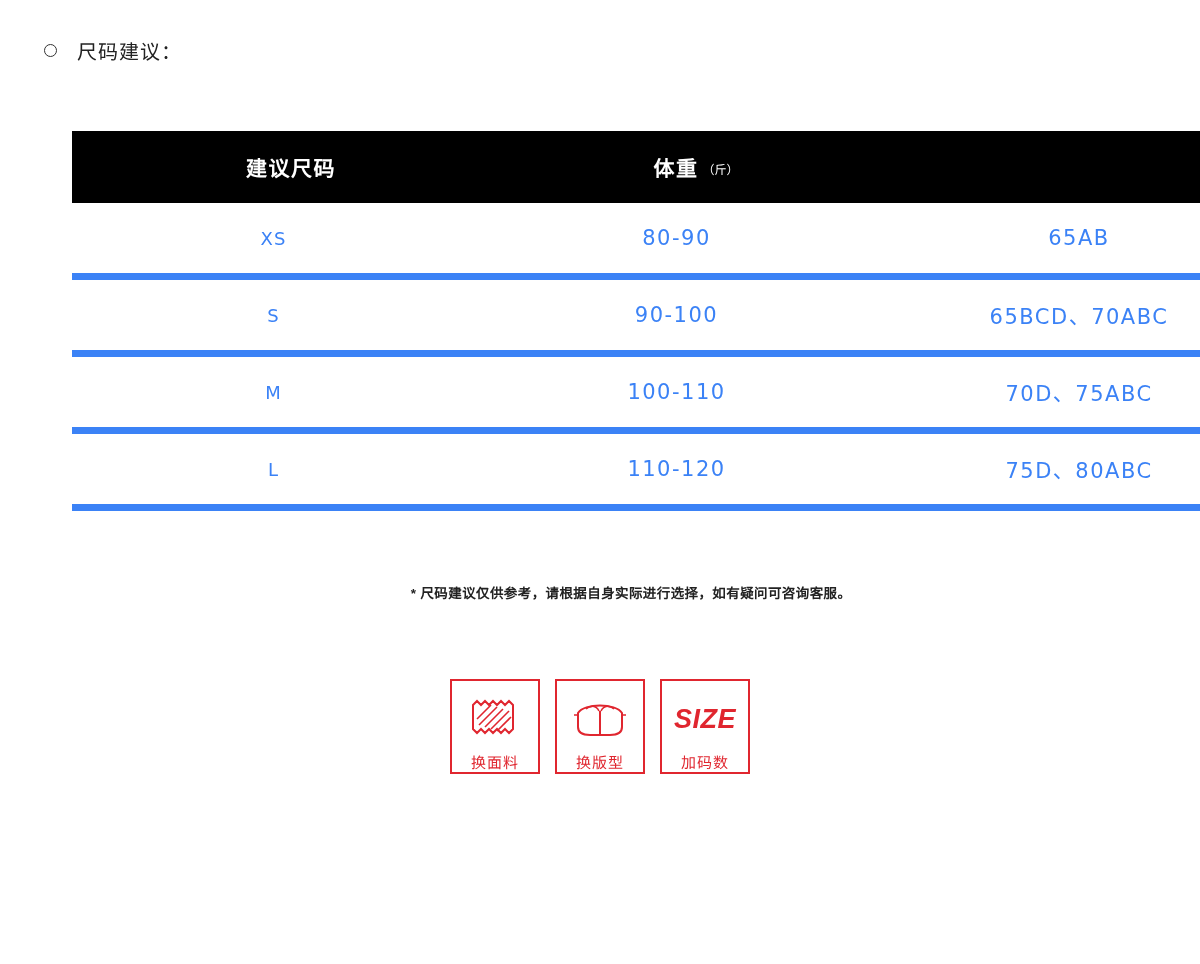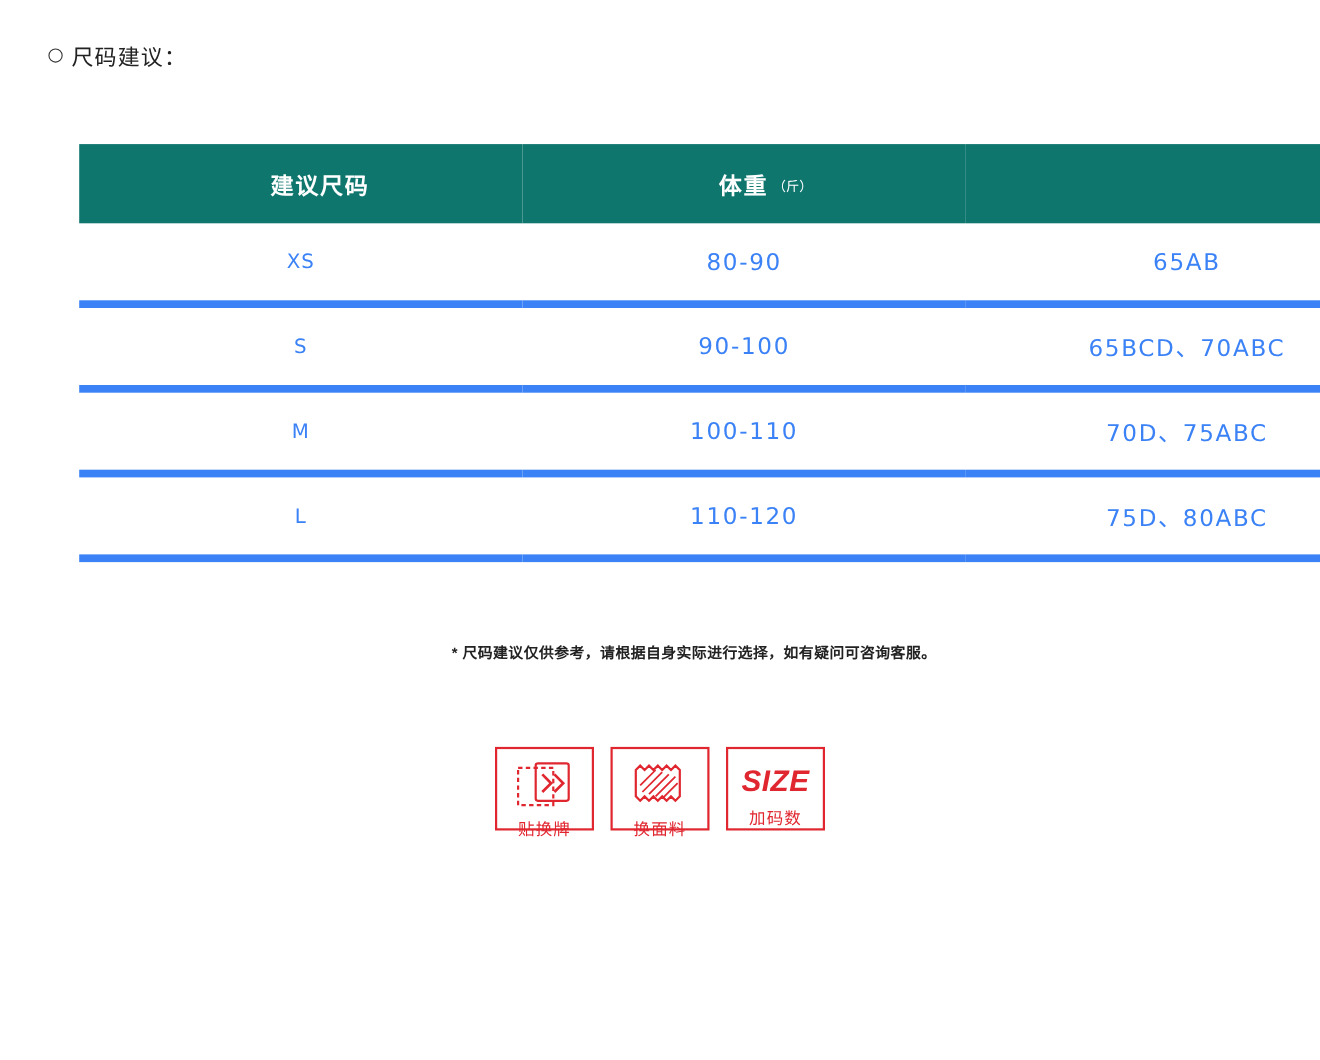--- a/index.html
+++ b/index.html
@@ -22,21 +22,21 @@
     height: 964px;
   }
 
   
   .heading {
     position: absolute;
     left: 44px;
     top: 36px;
     display: flex;
     align-items: center;
-    gap: 8px;
+    gap: 20px;
     font-size: 20px;
     letter-spacing: 1px;
     color: #222;
   }
   .heading .bullet {
     width: 11px;
     height: 11px;
     border: 1.6px solid #333;
     border-radius: 50%;
     display: inline-block;
@@ -45,21 +45,21 @@
   
   .size-table {
     position: absolute;
     left: 72px;
     top: 131px;
     width: 1085px;
     border-collapse: collapse;
     table-layout: fixed;
   }
   .size-table thead th {
-    background: #0f766e;
+    background: #000000;
     color: #ffffff;
     height: 70px;
     font-size: 21px;
     font-weight: bold;
     letter-spacing: 1.5px;
     vertical-align: middle;
     padding-left: 40px;
   }
   .size-table thead th .unit {
     font-size: 12px;
@@ -104,21 +104,21 @@
     position: absolute;
     top: 679px;
     left: 0;
     width: 1200px;
     display: flex;
     justify-content: center;
     gap: 15px;
   }
   .feature {
     width: 90px;
-    height: 76px;
+    height: 95px;
     border: 2px solid #e0262f;
     box-sizing: border-box;
     display: flex;
     flex-direction: column;
     align-items: center;
     justify-content: flex-start;
     padding-top: 9px;
   }
   .feature .glyph {
     height: 60px;
@@ -199,46 +199,47 @@
         <td>110-120</td>
         <td>75D、80ABC</td>
       </tr>
     </tbody>
   </table>
 
   <div class="note">* 尺码建议仅供参考，请根据自身实际进行选择，如有疑问可咨询客服。</div>
 
   <div class="features">
 
-    <div class="feature">
-      <span class="glyph">
-        <svg width="56" height="50" viewBox="0 0 56 50" fill="none" stroke="#e0262f" stroke-width="2">
-          <rect x="4" y="8" width="32" height="34" stroke-dasharray="4 3"></rect>
-          <path d="M22 4 h26 a2 2 0 0 1 2 2 v30 a2 2 0 0 1 -2 2 h-26 a2 2 0 0 1 -2 -2 v-30 a2 2 0 0 1 2 -2 z"></path>
-          <path d="M26 14 l8 8 l-8 8" stroke-width="2.4"></path>
-          <path d="M37 14 l8 8 l-8 8" stroke-width="2.4"></path>
-        </svg>
-      </span>
-      <span class="flabel">贴换牌</span>
-    </div>
 
     <div class="feature">
       <span class="glyph">
         <svg width="56" height="50" viewBox="0 0 56 50" fill="none" stroke="#e0262f" stroke-width="2">
           <path d="M6 10 l4 -4 l4 4 l4 -4 l4 4 l4 -4 l4 4 l4 -4 l4 4 l4 -4 l4 4 v24 l-4 4 l-4 -4 l-4 4 l-4 -4 l-4 4 l-4 -4 l-4 4 l-4 -4 l-4 4 l-4 -4 z"></path>
           <path d="M12 30 L30 12" stroke-width="1.6"></path>
           <path d="M18 32 L36 14" stroke-width="1.6"></path>
           <path d="M24 34 L42 16" stroke-width="1.6"></path>
           <path d="M10 24 L24 10" stroke-width="1.6"></path>
           <path d="M30 36 L44 22" stroke-width="1.6"></path>
         </svg>
       </span>
       <span class="flabel">换面料</span>
     </div>
 
+    <div class="feature">
+      <span class="glyph">
+        <svg width="60" height="50" viewBox="0 0 60 50" fill="none" stroke="#e0262f" stroke-width="2">
+          <path d="M8 18 c6 -10 38 -10 44 0 v14 c0 6 -6 8 -12 8 h-20 c-6 0 -12 -2 -12 -8 z"></path>
+          <path d="M30 16 v24"></path>
+          <path d="M16 14 c4 -4 10 -4 13 2" stroke-width="1.6"></path>
+          <path d="M44 14 c-4 -4 -10 -4 -13 2" stroke-width="1.6"></path>
+          <path d="M4 20 h4 M52 20 h4" stroke-width="1.6"></path>
+        </svg>
+      </span>
+      <span class="flabel">换版型</span>
+    </div>
 
 
     <div class="feature">
       <span class="glyph">
         <span class="sizetext">SIZE</span>
       </span>
       <span class="flabel">加码数</span>
     </div>
 
   </div>

